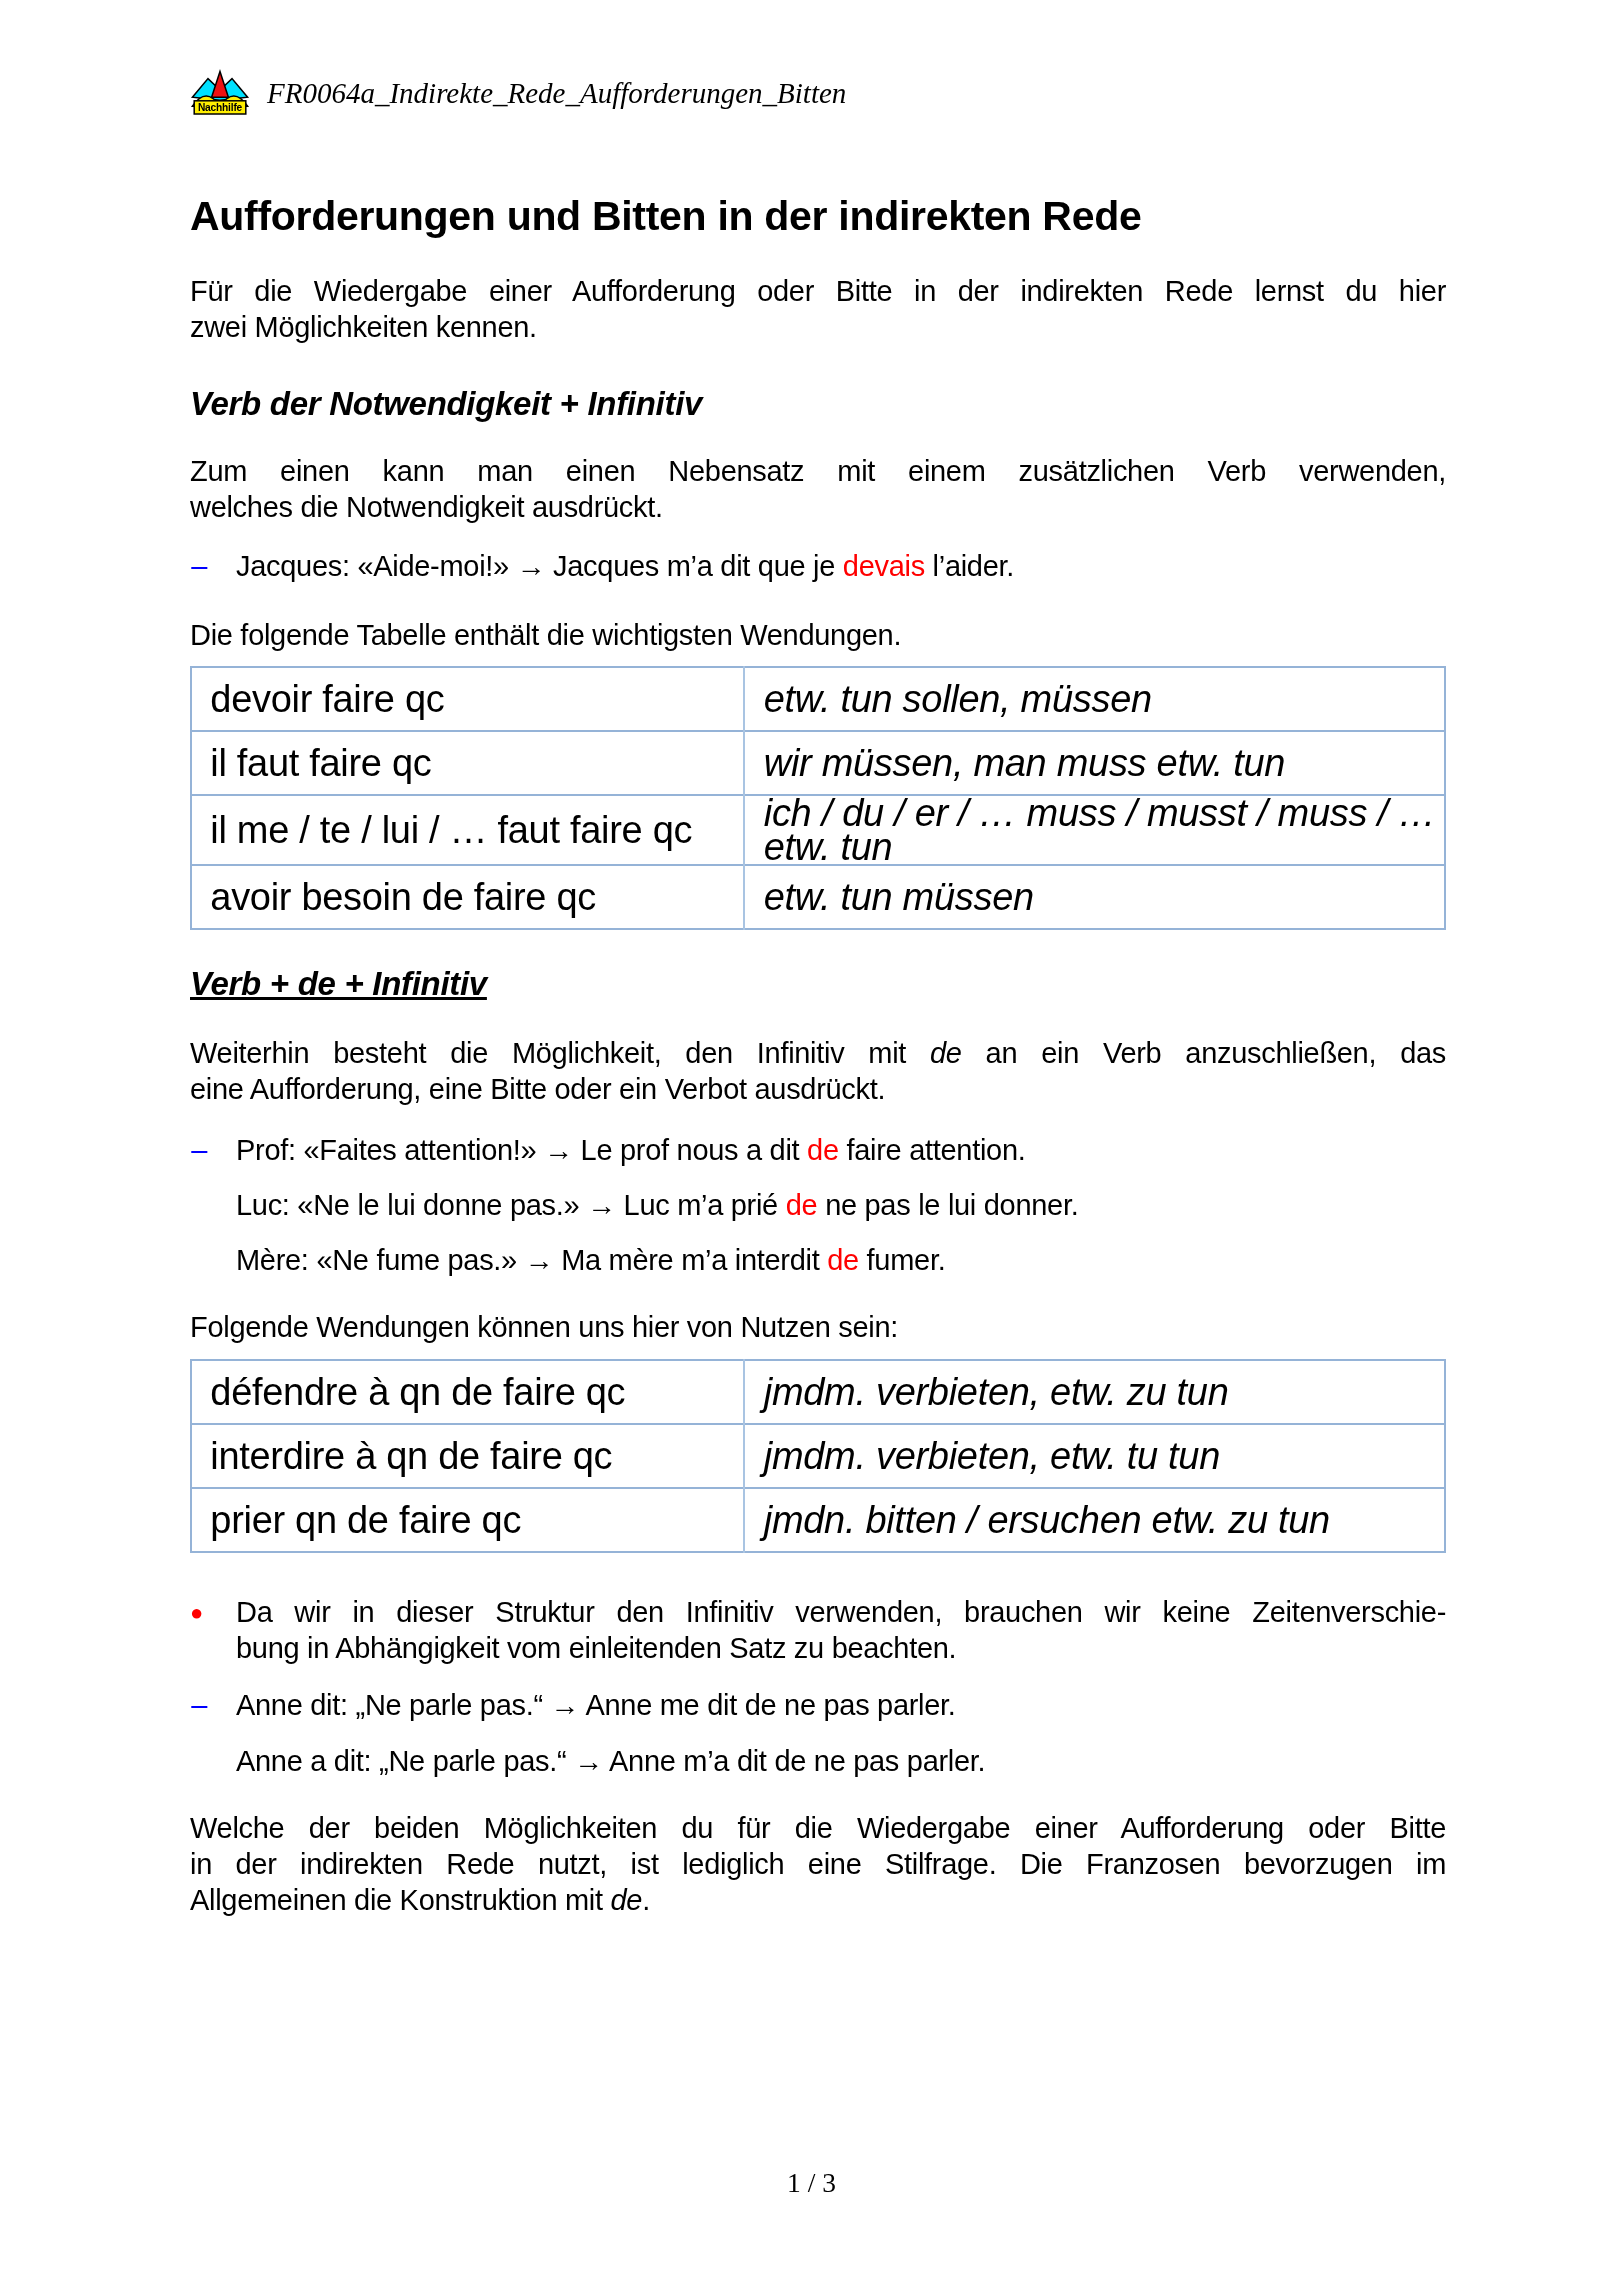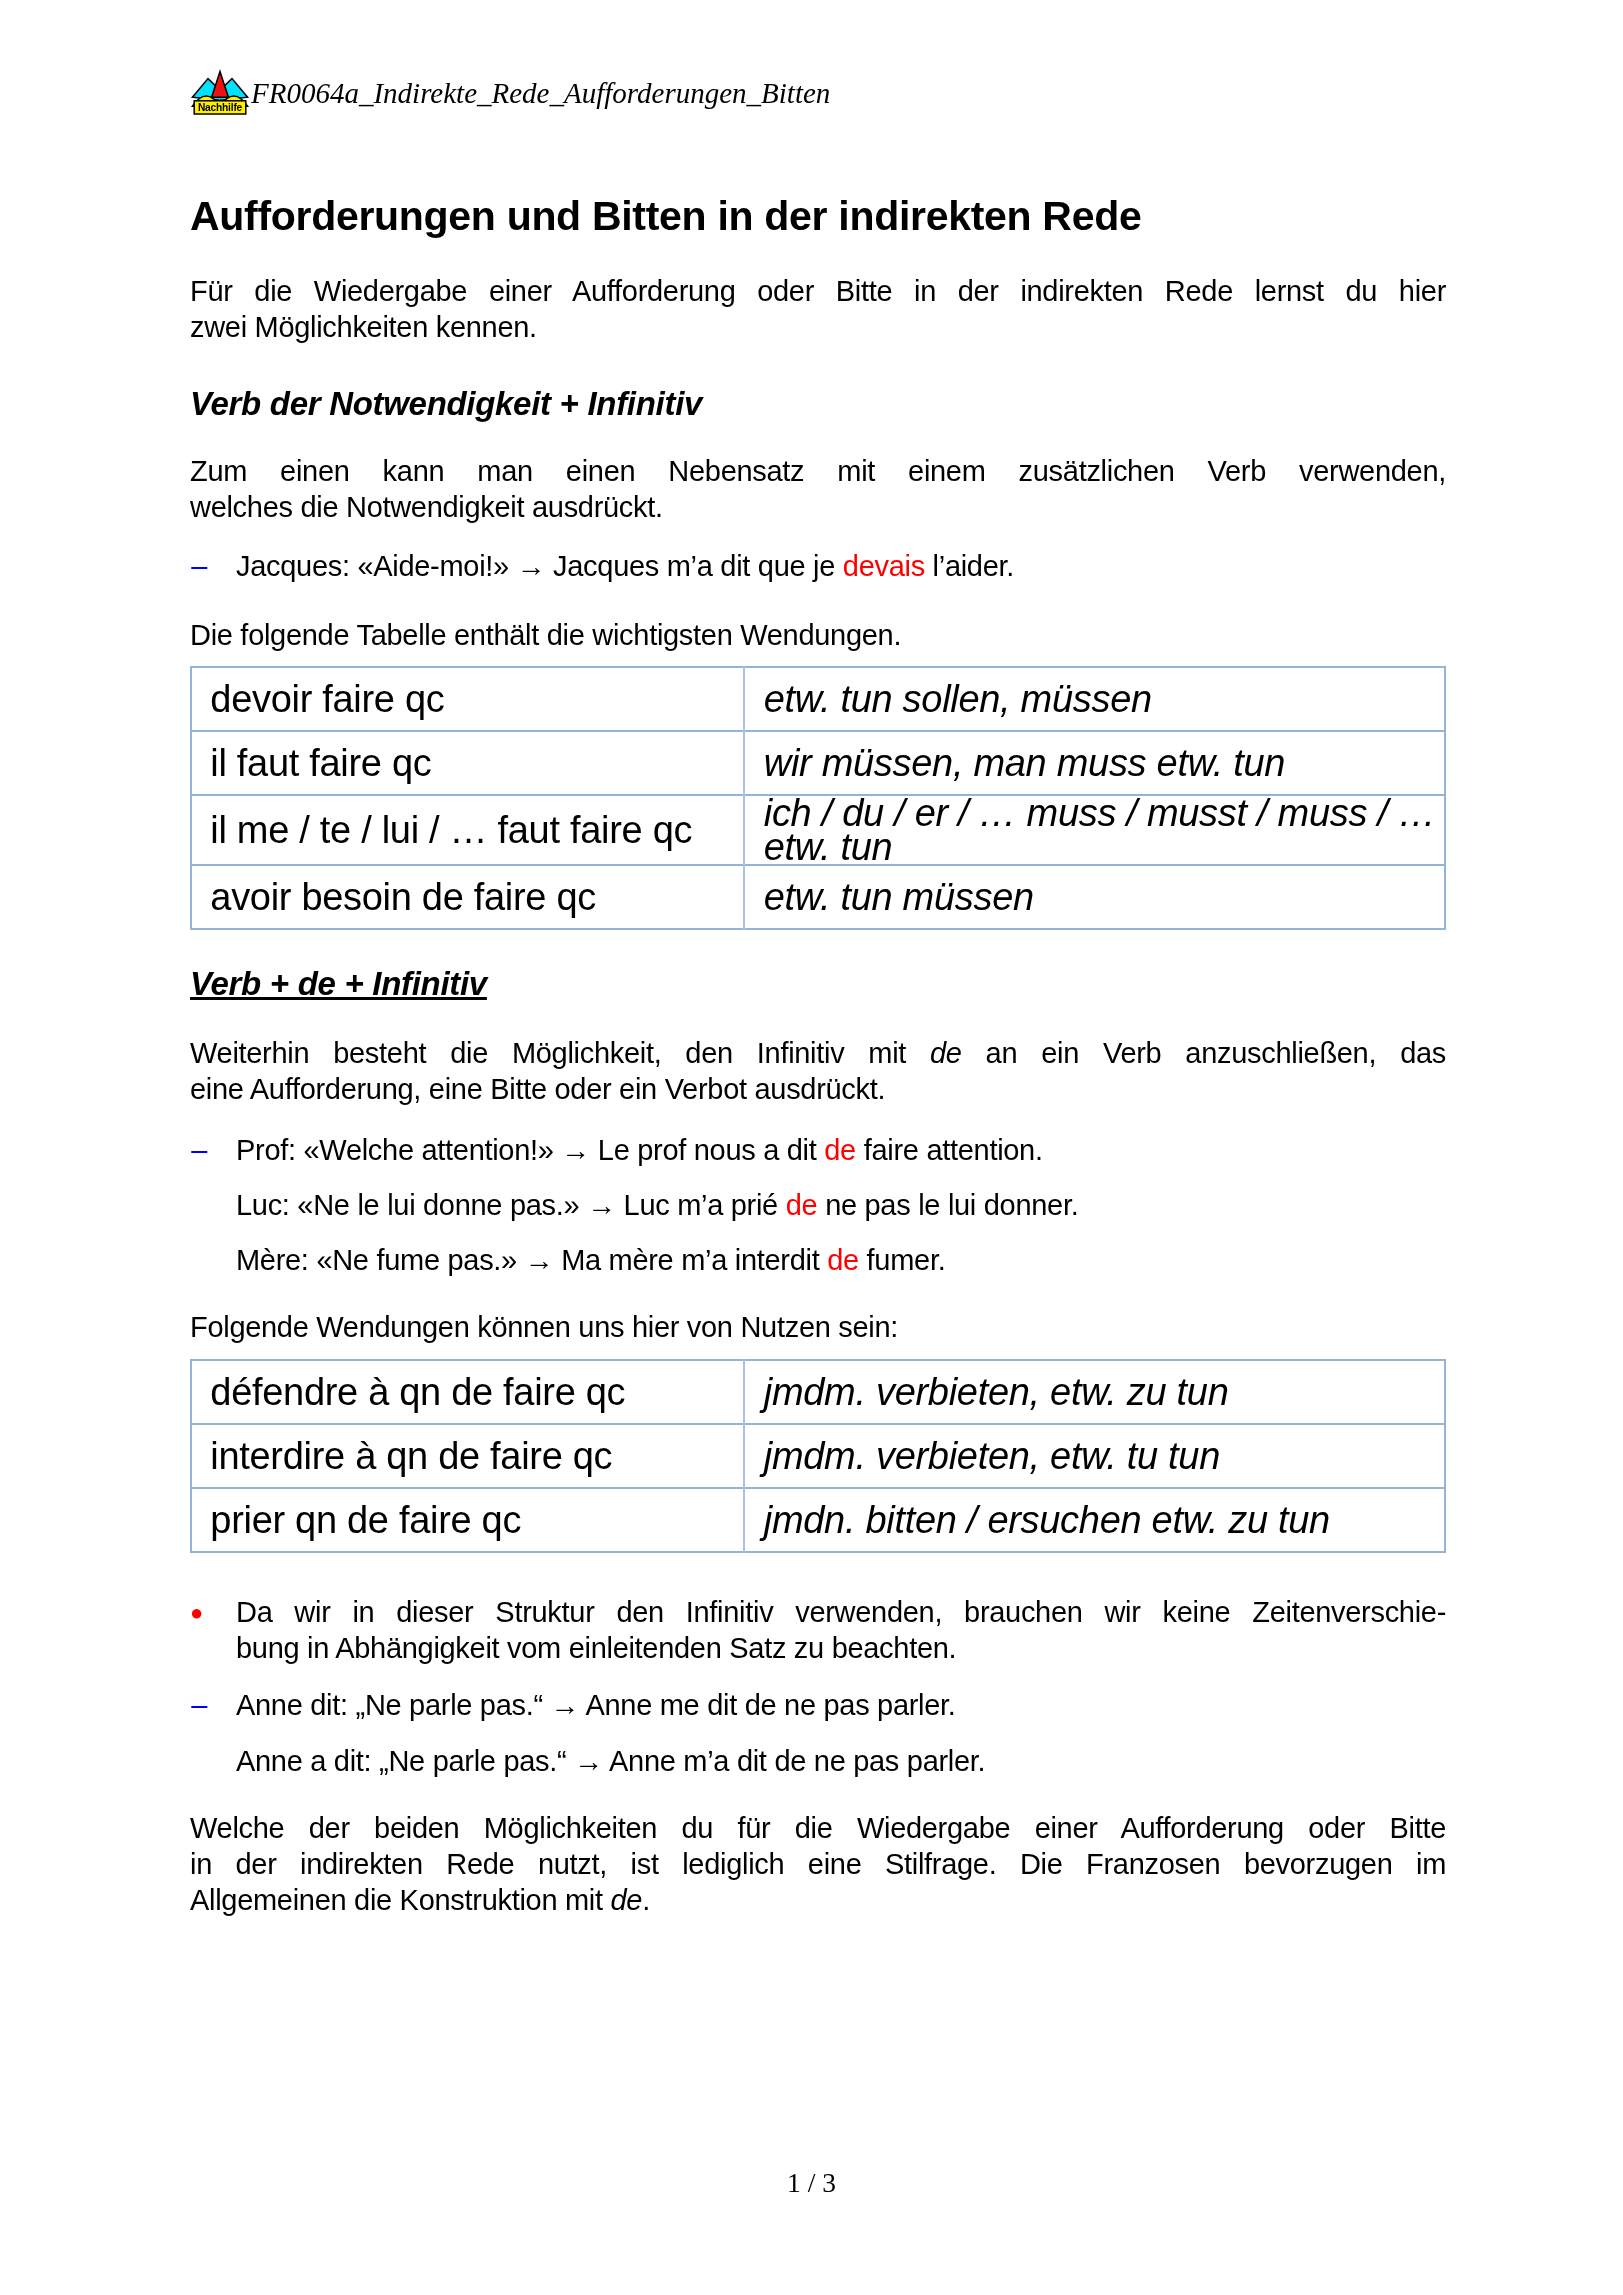--- a/index.html
+++ b/index.html
@@ -9,21 +9,21 @@
     margin:0 auto;
     background:#ffffff;
     box-sizing:border-box;
     padding:69px 177px 0 190px;
     display:flex;flex-direction:column;align-items:stretch;
     font-family:"Liberation Sans",sans-serif;
     color:#000;
     letter-spacing:-0.3px;
   }
   
-  .hdr{display:flex;align-items:center;gap:1px;height:48px;text-align:right;}
+  .hdr{display:flex;align-items:center;gap:17px;height:48px;text-align:right;}
   .logo{width:60px;height:48px;flex:0 0 auto;}
   .hdr-file{
     font-family:"Liberation Serif",serif;
     font-style:italic;font-size:29px;letter-spacing:0;
     white-space:nowrap;
   }
   
   .title{font-size:41px;font-weight:bold;line-height:1.0;margin:79px 0 0 0;}
   .sec-head{font-size:33px;font-weight:bold;font-style:italic;line-height:1.1;margin:0;}
   .mt-h2a{margin-top:41px;}
@@ -140,21 +140,21 @@
   <h2 class="sec-head mt-h2b">Verb + de + Infinitiv</h2>
 
   <p class="body-p mt-p4">
     <span class="jline"><span>Weiterhin besteht die Möglichkeit, den Infinitiv mit </span><span class="it">de</span><span> an ein Verb anzuschließen, das</span></span>
     <span class="lline">eine Aufforderung, eine Bitte oder ein Verbot ausdrückt.</span>
   </p>
 
   <div class="exl mt-exl">
     <div class="li">
       <span class="marker marker-dash">–</span>
-      <span>Prof: «Welche attention!» → Le prof nous a dit </span><span class="red">de</span><span> faire attention.</span>
+      <span>Prof: «Faites attention!» → Le prof nous a dit </span><span class="red">de</span><span> faire attention.</span>
     </div>
     <div class="li">
       <span class="marker marker-dash"></span>
       <span>Luc: «Ne le lui donne pas.» → Luc m’a prié </span><span class="red">de</span><span> ne pas le lui donner.</span>
     </div>
     <div class="li">
       <span class="marker marker-dash"></span>
       <span>Mère: «Ne fume pas.» → Ma mère m’a interdit </span><span class="red">de</span><span> fumer.</span>
     </div>
   </div>

